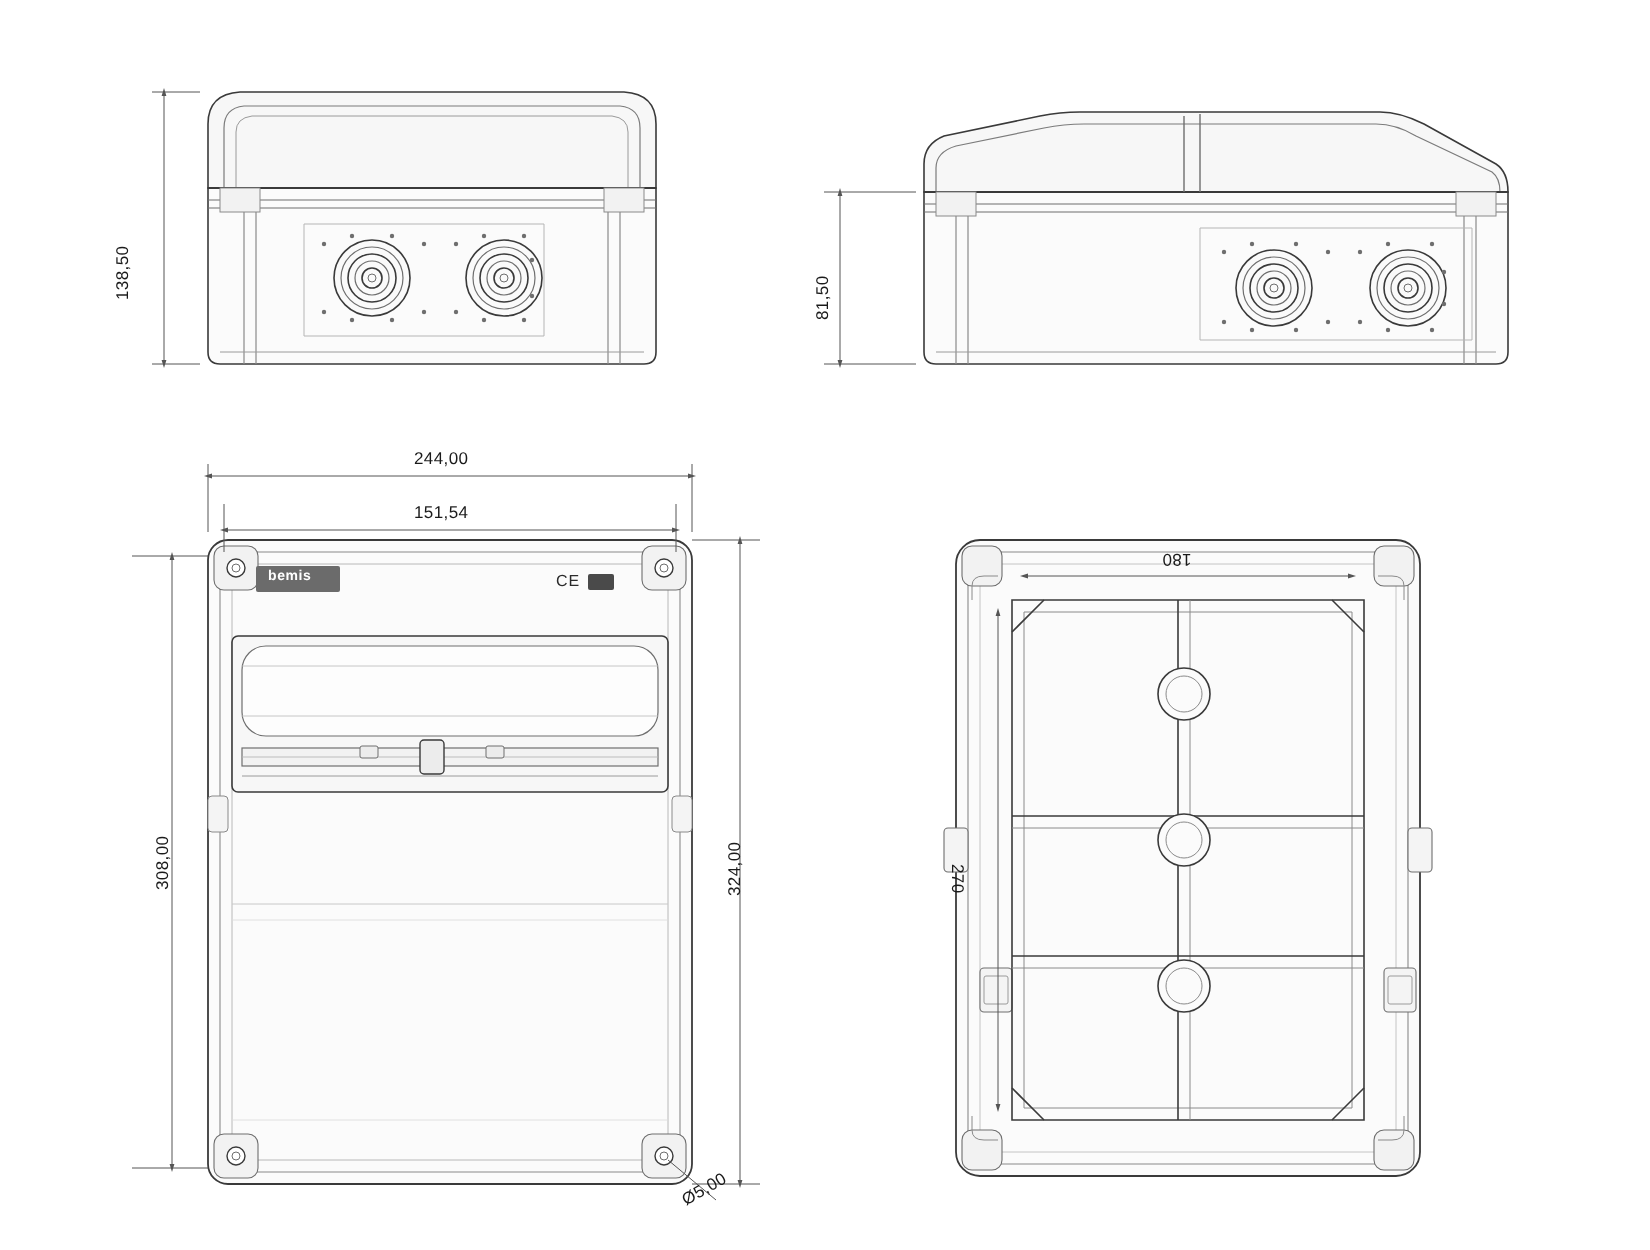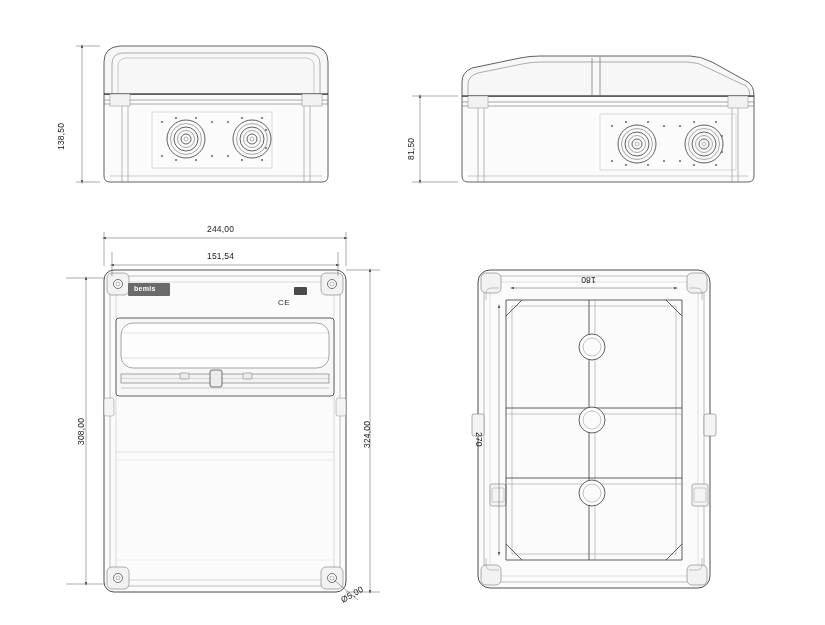--- a/index.html
+++ b/index.html
@@ -50,21 +50,20 @@
     position: absolute;
     background: #6b6b6b;
     border-radius: 1px;
   }
   .cemark {
     position: absolute;
     font-family: "Liberation Sans", sans-serif;
     font-size: 8px;
     color: #2b2b2b;
     letter-spacing: 0.5px;
-    margin-top: 12px;
   }
 </style>
 </head>
 <body>
 
 <div id="sheet">
 
   <svg class="drawing" viewBox="0 0 825 625">
     <defs>
       <marker id="arrS" markerWidth="8" markerHeight="8" refX="4" refY="3" orient="auto">

